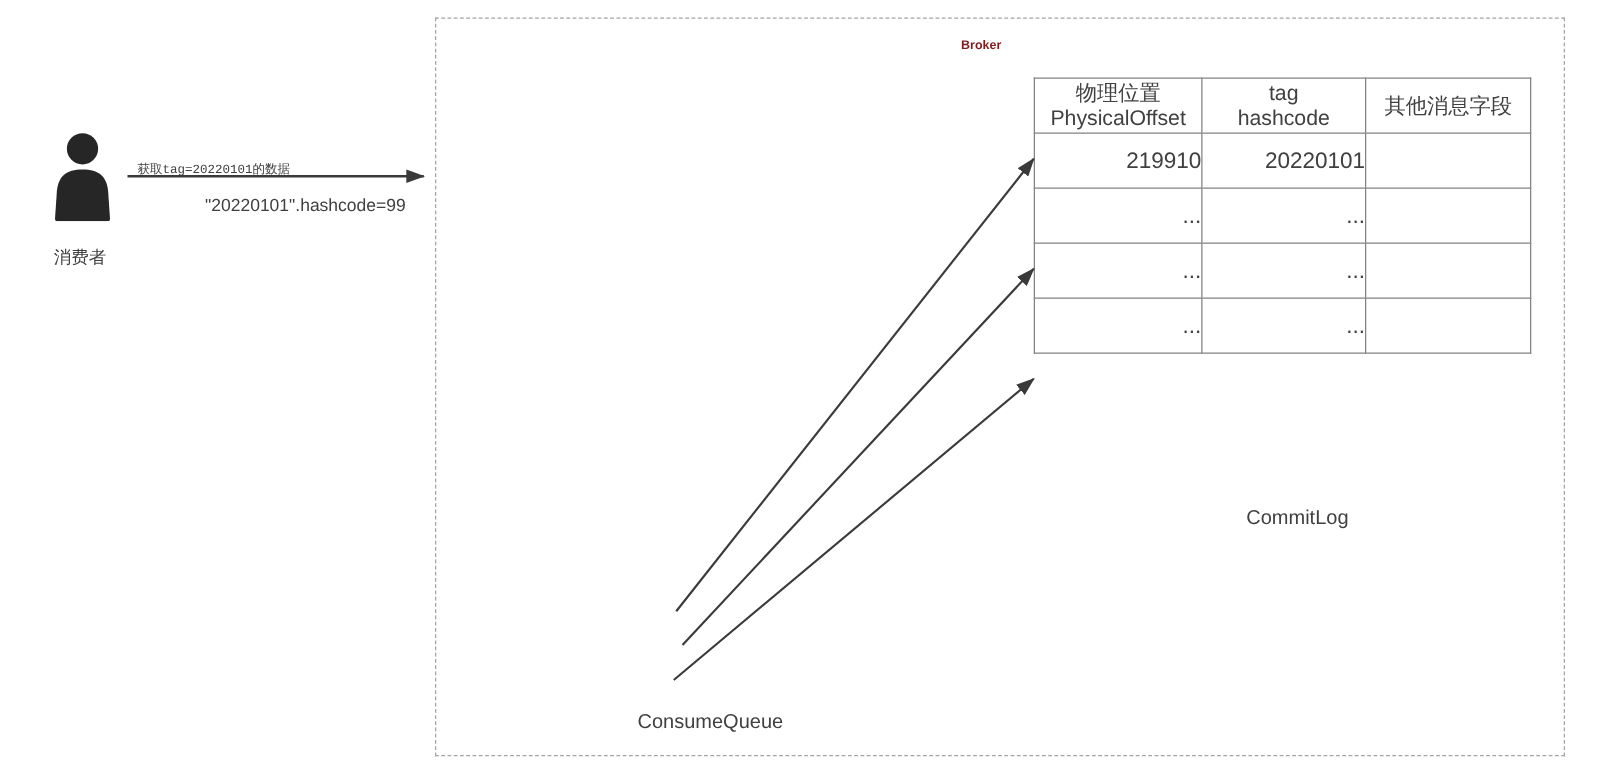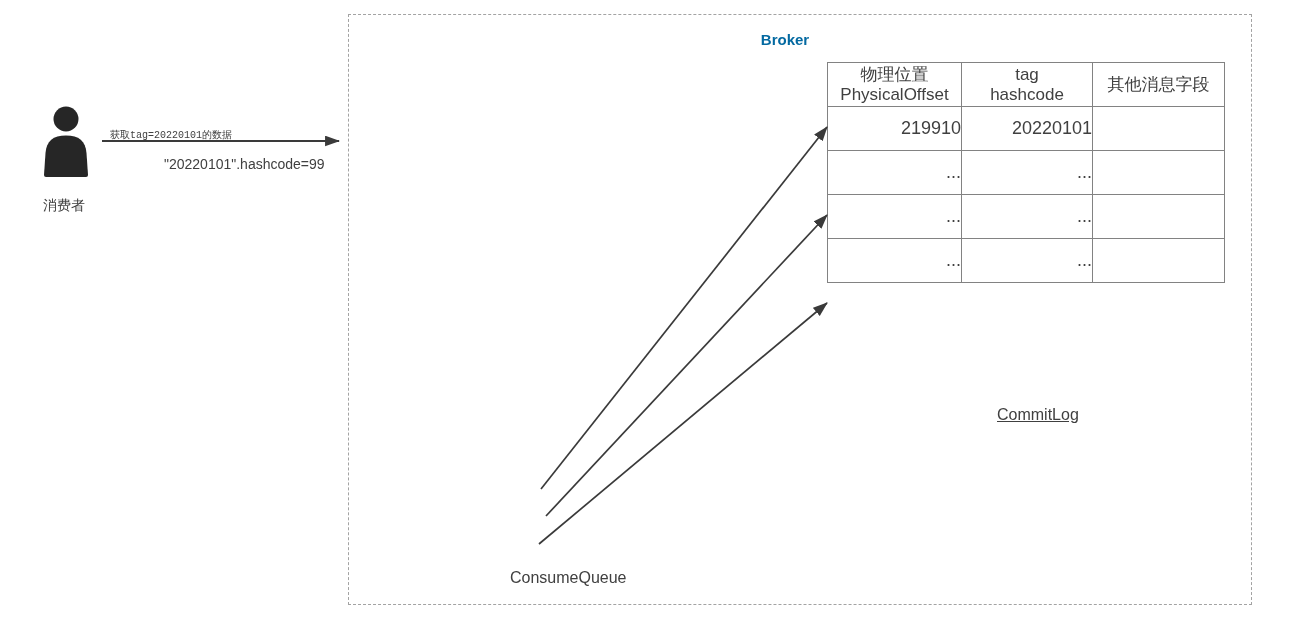--- a/index.html
+++ b/index.html
@@ -19,21 +19,21 @@
   .consumer-label{position:absolute;left:43px;top:197px;font-size:14px;}
   .req-text{position:absolute;left:110px;top:128px;font-size:10px;font-family:Liberation Mono, monospace;}
   .hash-text{position:absolute;left:164px;top:156px;font-size:14px;}
   
   .broker-box{
     position:absolute;left:348px;top:14px;width:904px;height:591px;
     border:1px dashed var(--dashed-border);
   }
   .broker-title{
     position:absolute;left:348px;top:31px;width:874px;text-align:center;
-    font-size:15px;font-weight:bold;color:#0369a1;
+    font-size:10px;font-weight:bold;color:#7f1d1d;
   }
   
   .cq-panel{
     position:absolute;left:372px;top:60px;width:419px;height:502px;
     background:var(--panel-bg);
     font-family:"Liberation Mono","DejaVu Sans Mono",monospace;
     font-size:15px;line-height:29.4px;color:var(--text);
     padding:1px 0 0 10px;white-space:pre;
   }
   .cq-line{padding-left:9px;}
@@ -45,21 +45,21 @@
     table-layout:fixed;color:var(--text);border-radius:23px;
   }
   .cl-table th,.cl-table td{
     border:1px solid var(--table-border);text-align:center;vertical-align:middle;
     font-weight:normal;height:44px;overflow:hidden;
   }
   .cl-table col.c1{width:134px;} .cl-table col.c2{width:131px;} .cl-table col.c3{width:132px;}
   .cl-table th{font-size:17px;line-height:20px;}
   .cl-table th span{display:block;}
   .cl-table td{font-size:18px;text-align:right;}
-  .cl-label{position:absolute;left:997px;top:406px;font-size:16px;text-decoration:underline;}
+  .cl-label{position:absolute;left:997px;top:406px;font-size:16px;}
   
   .arrows{position:absolute;left:0;top:0;width:1291px;height:618px;pointer-events:none;}
   .arrows line{stroke:var(--arrow);}
   .arrows .main{stroke-width:2px;}
   .arrows .diag{stroke-width:1.7px;}
   .arrows marker path{fill:var(--arrow);}
 </style>
 </head>
 <body>
 

